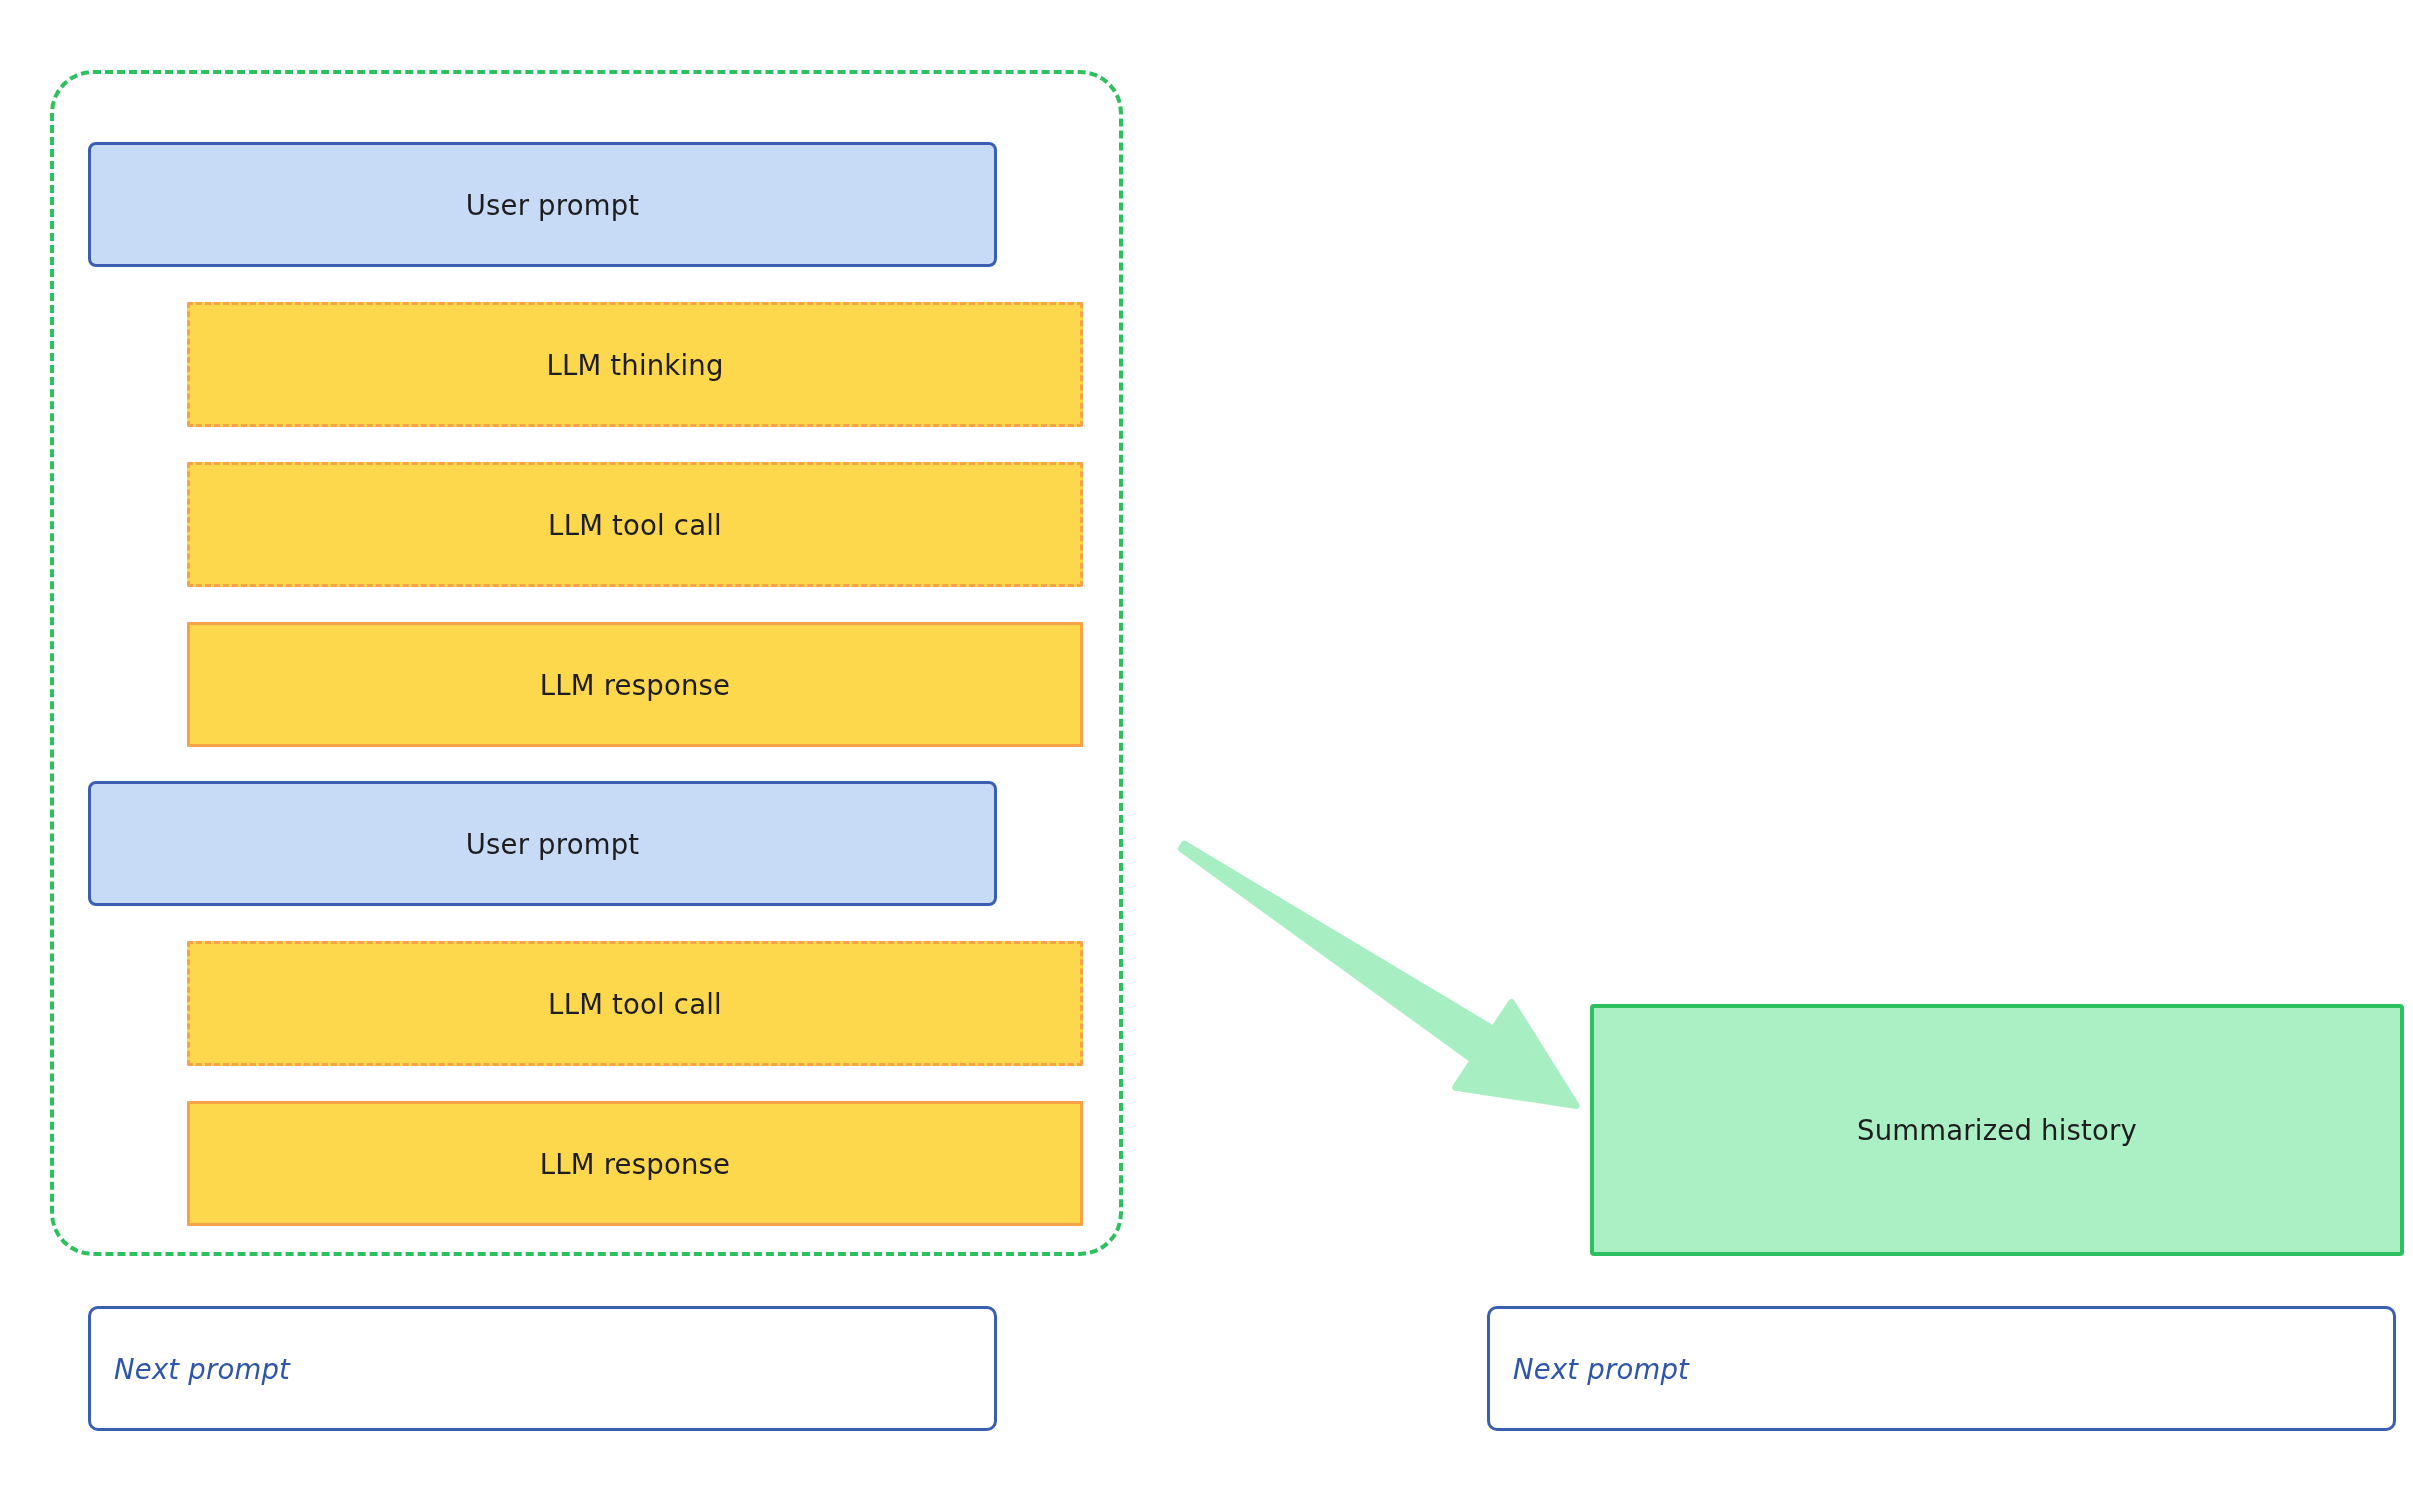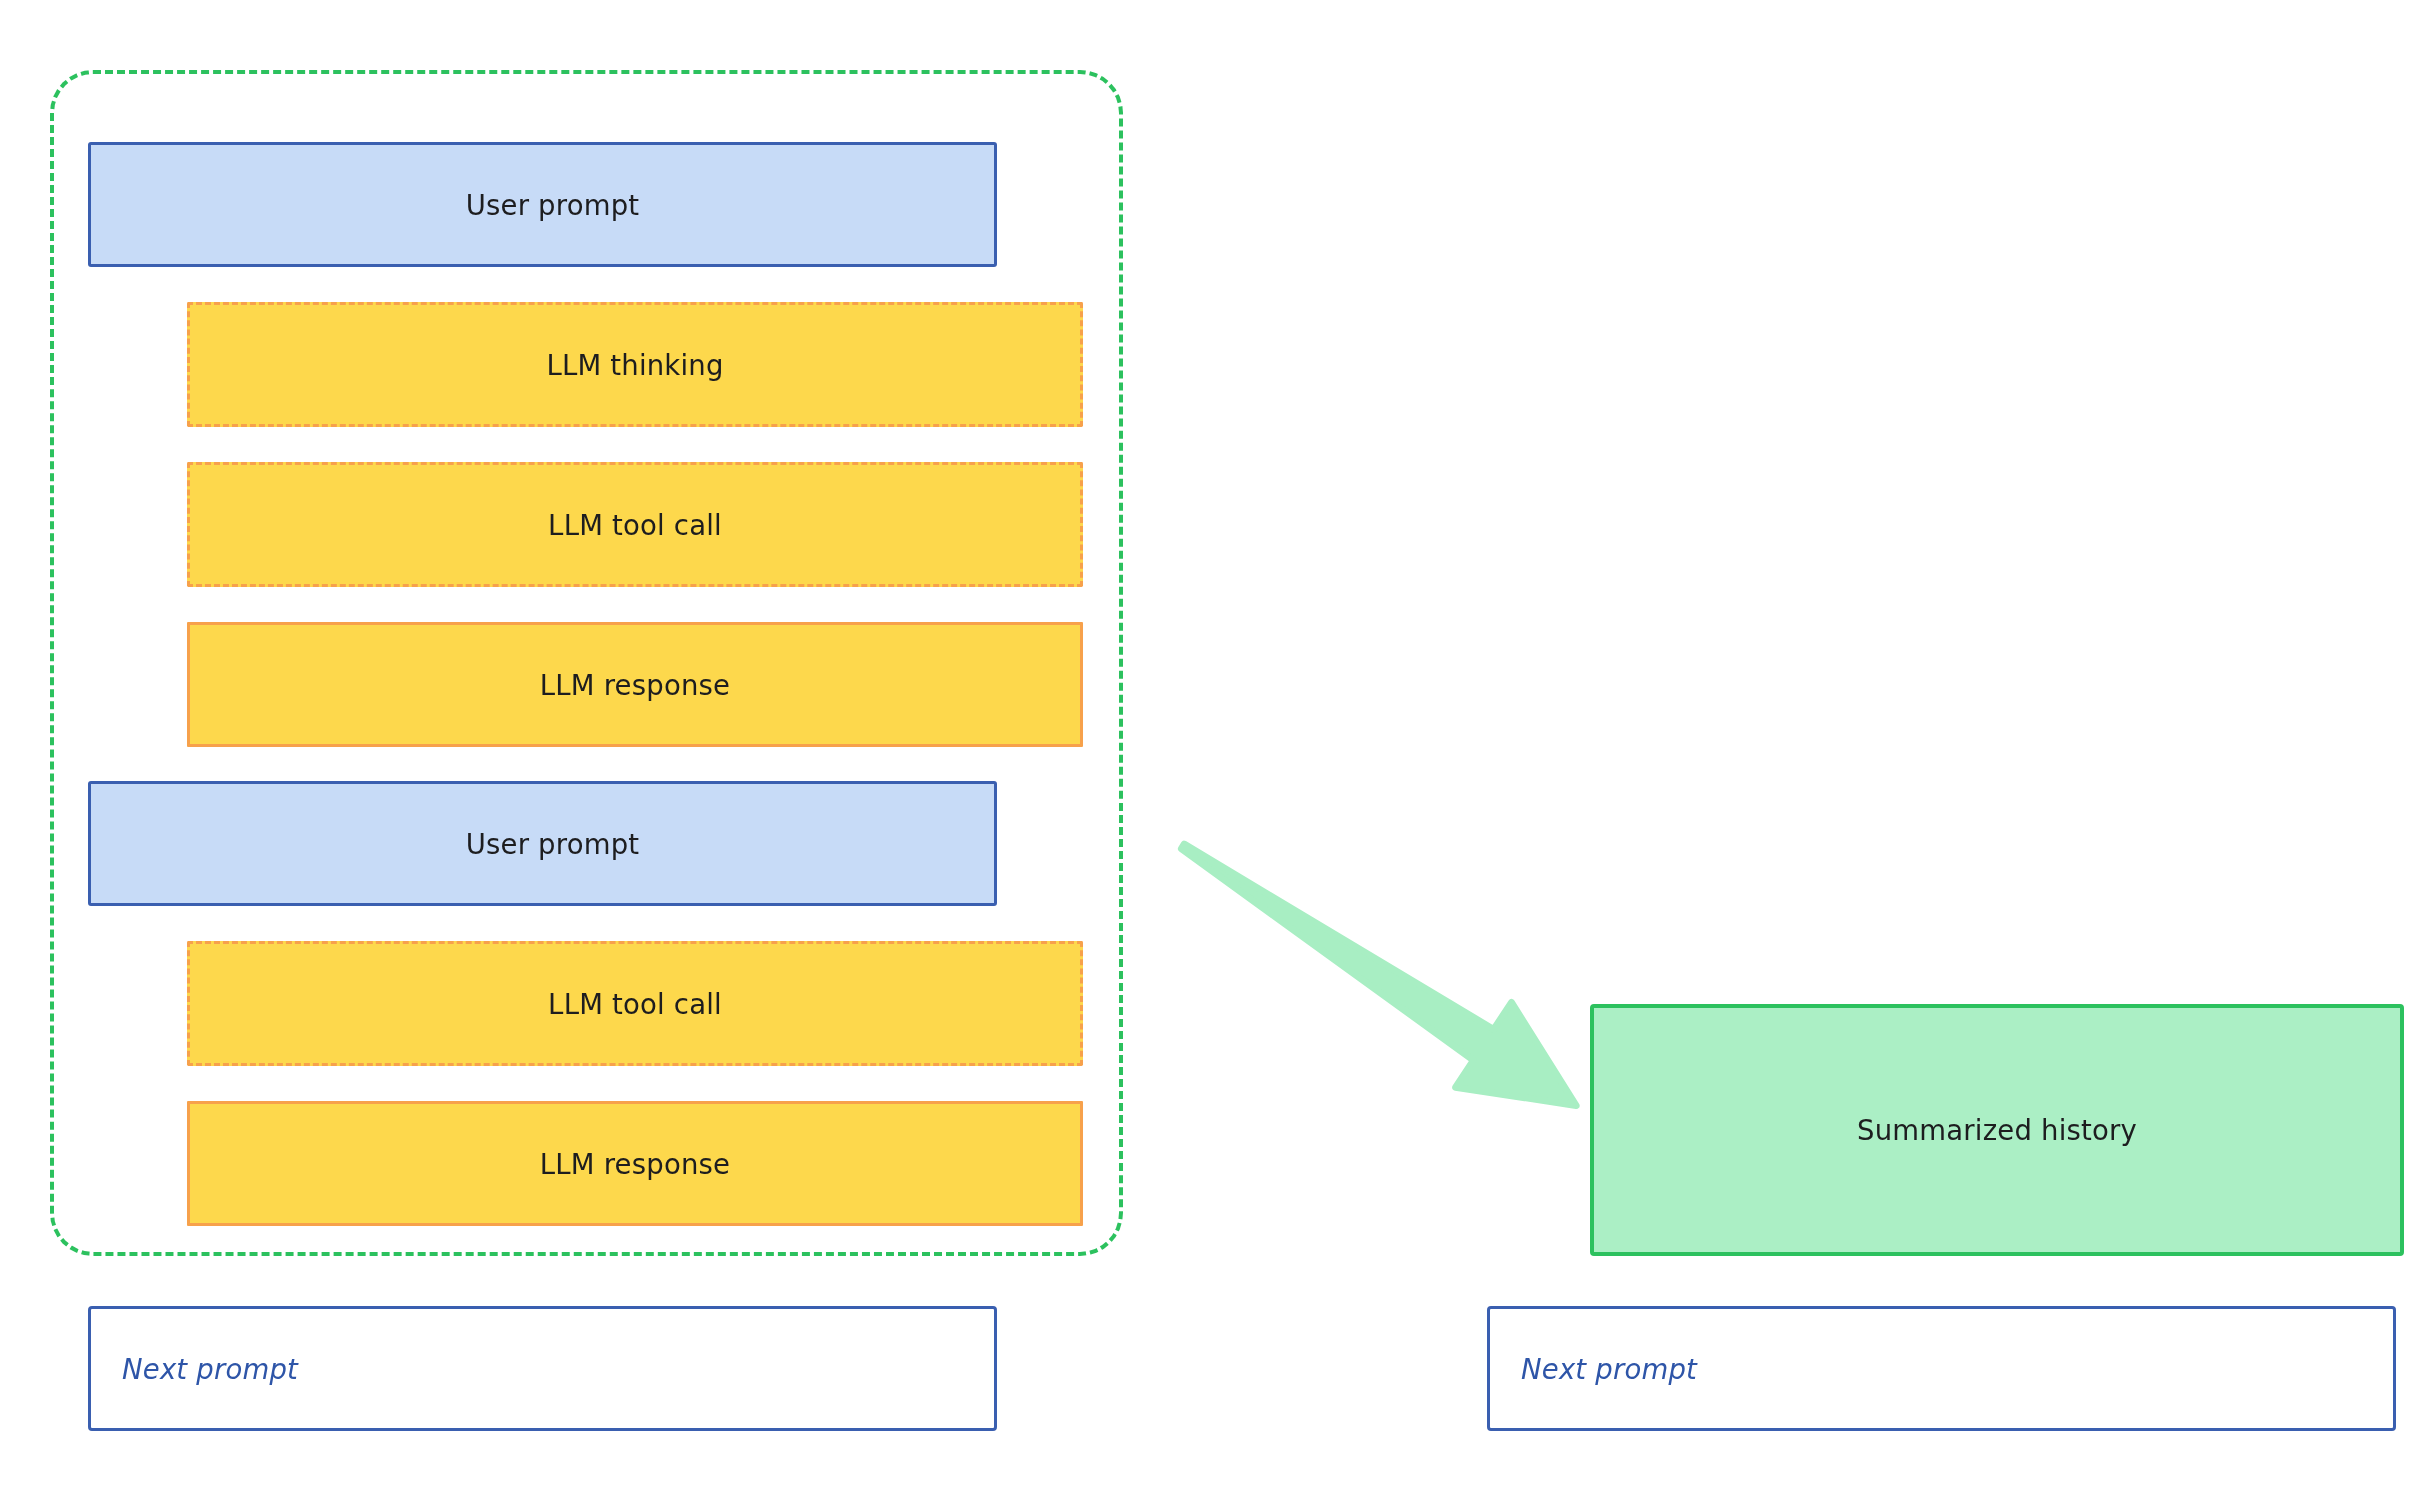--- a/index.html
+++ b/index.html
@@ -35,44 +35,44 @@
   .group-container{
     position:absolute;
     box-sizing:border-box;
     border:4.3px dashed var(--green-border);
     border-radius:43px;
     background:transparent;
   }
   .user-box{
     background:var(--blue-fill);
     border:3.9px solid var(--blue-border);
-    border-radius:3px;
+    border-radius:8px;
     padding-left:20px;
   }
   .llm-dashed{
     background:var(--yellow-fill);
     border:3.9px dashed var(--orange-border);
     border-radius:1.4px;
   }
   .llm-solid{
     background:var(--yellow-fill);
     border:3.9px solid var(--orange-border);
     border-radius:1px;
   }
   .summary-box{
     background:var(--green-fill);
     border:4.3px solid var(--green-border);
     border-radius:4px;
   }
   .next-box{
     background:var(--bg);
     border:3.9px solid var(--blue-border);
-    border-radius:4px;
+    border-radius:10px;
     justify-content:flex-start;
-    padding-left:31px;
+    padding-left:23px;
   }
   .next-box .label{
     color:var(--text-blue);
     font-style:italic;
   }
   .arrow-svg{
     position:absolute;
     left:0;top:0;
     width:2477px;height:1505px;
     pointer-events:none;

